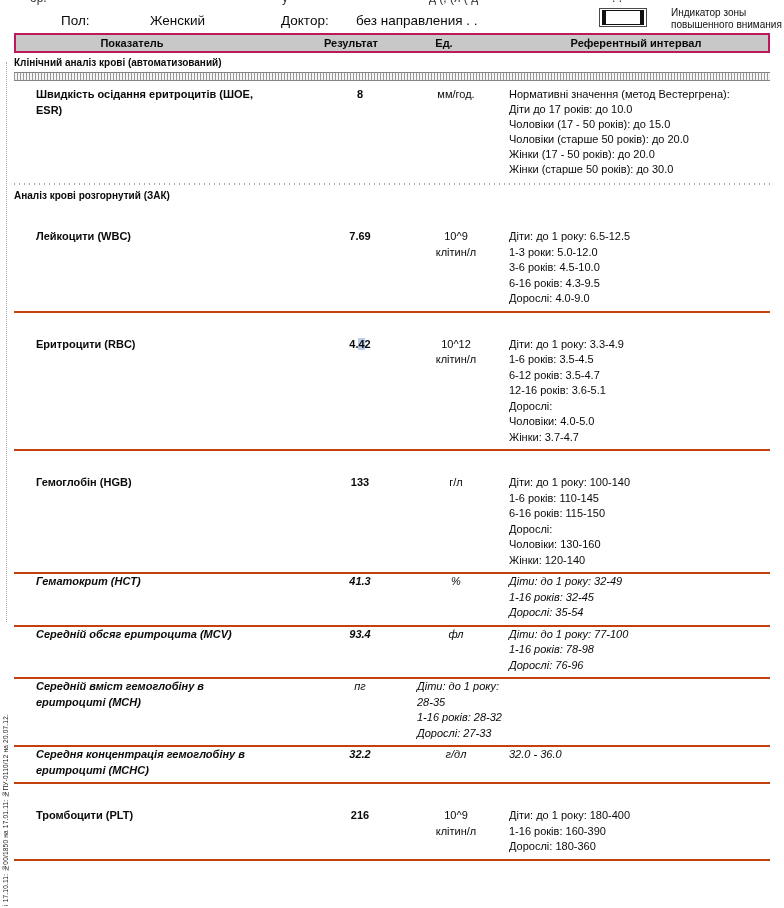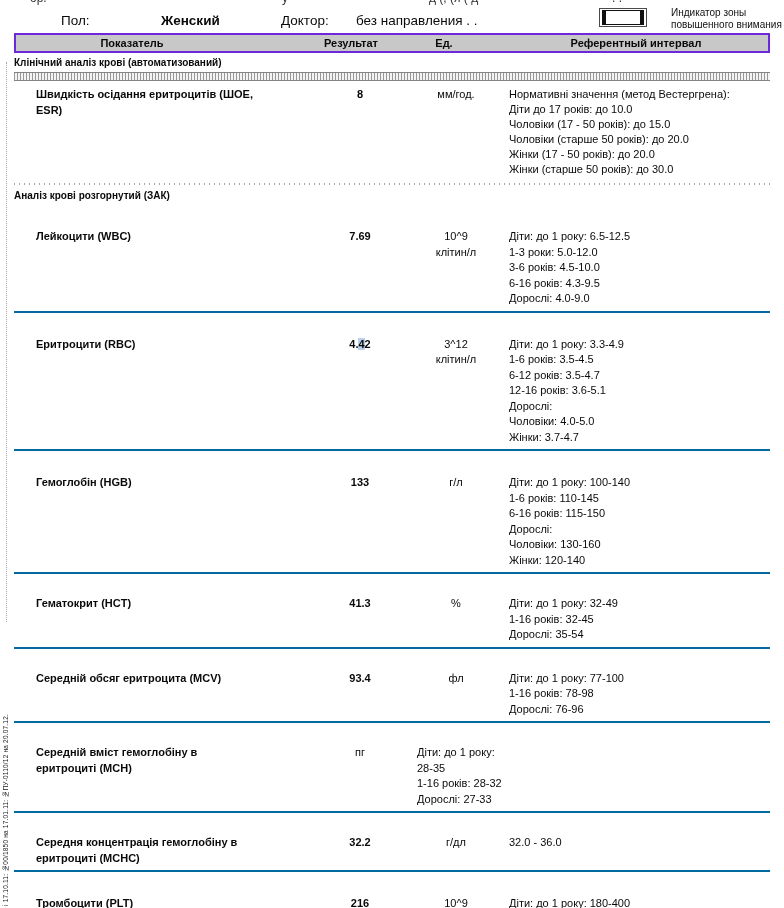--- a/index.html
+++ b/index.html
@@ -20,36 +20,36 @@
     border-left:1px dotted #8a8a8a;opacity:.75;
   }
   .content{margin:0 14px;}
   
   .clipped-row{position:relative;height:5px;overflow:hidden;}
   .clipped-row span{position:absolute;top:-9px;font-size:12px;color:#333;}
   .frag1{left:16px;} .frag2{left:268px;} .frag3{left:415px;} .frag4{left:598px;}
   
   .info-row{position:relative;height:28px;font-size:13.5px;}
   .info-row .lbl,.info-row .val{position:absolute;top:8px;white-space:nowrap;}
-  .sex-label{left:16px;margin-left:31px;} .sex-value{left:147px;font-weight:bold;} .doctor-label{left:267px;} .doctor-value{left:342px;}
+  .sex-label{left:16px;margin-left:31px;} .sex-value{left:136px;} .doctor-label{left:267px;} .doctor-value{left:342px;}
   .ind-box{
     position:absolute;left:585px;top:3px;width:46px;height:17px;
     border:1px solid #4a4a4a;background:#fff;
   }
   .ind-box .inner{
     position:absolute;left:2px;right:2px;top:1px;bottom:1px;
     border:1px solid #111;border-left-width:4px;border-right-width:4px;background:#fff;
   }
   .ind-label{
     position:absolute;left:657px;top:2px;font-size:10px;line-height:12px;color:#111;white-space:nowrap;
   }
   
   .thead{
     display:grid;grid-template-columns:296px 100px 92px 1fr;
-    background:#c8c8c8;border:2px solid #6d28d9;height:16px;align-items:center;
+    background:#c8c8c8;border:2px solid #be185d;height:16px;align-items:center;
     font-weight:bold;font-size:11px;
   }
   .thead .hc{text-align:center;}
   .hc-indicator{padding-right:64px;}
   .hc-result{padding-right:22px;}
   .hc-unit{padding-right:28px;}
   .section-title{font-weight:bold;font-size:10px;padding:4px 0 3px 0;}
   .section-title2{padding:5px 0 4px 0;}
   .hatch{
     height:7px;margin-top:1px;
@@ -65,23 +65,23 @@
   .row{
     display:grid;grid-template-columns:296px 100px 92px 1fr;
     line-height:15.5px;
   }
   .row .name{font-weight:bold;padding-left:22px;white-space:pre-line;}
   .row .result{font-weight:bold;text-align:center;}
   .row .unit{text-align:center;white-space:pre-line;}
   .row .ref{white-space:pre-line;padding-left:7px;}
   .row-esr{padding-top:6px;padding-bottom:4px;}
   .row-esr .ref{line-height:15px;}
-  .rule{border-bottom:2px solid #0369a1;}
+  .rule{border-bottom:2px solid #c2410c;}
   .pad-lg{padding-top:24px;padding-bottom:4px;}
-  .pad-md{padding-top:22px;padding-bottom:4px;}
+  .pad-md{padding-bottom:4px;font-style:italic;}
   .hl{background:#b9cfe8;}
 </style>
 </head>
 <body>
 
 <div class="side-strip"></div>
 <div class="side-note">і  17.10.11: №00/1850 на 17.01.11: №ПУ-0110/12 на 20.07.12.</div>
 
 <div class="content">
 
@@ -142,21 +142,21 @@
     <div class="ref">Діти: до 1 року: 6.5-12.5
 1-3 роки: 5.0-12.0
 3-6 років: 4.5-10.0
 6-16 років: 4.3-9.5
 Дорослі: 4.0-9.0</div>
   </div>
 
   <div class="row pad-lg rule">
     <div class="name">Еритроцити (RBC)</div>
     <div class="result"><span>4.</span><span class="hl">4</span><span>2</span></div>
-    <div class="unit">3^12
+    <div class="unit">10^12
 клітин/л</div>
     <div class="ref">Діти: до 1 року: 3.3-4.9
 1-6 років: 3.5-4.5
 6-12 років: 3.5-4.7
 12-16 років: 3.6-5.1
 Дорослі:
 Чоловіки: 4.0-5.0
 Жінки: 3.7-4.7</div>
   </div>
 

